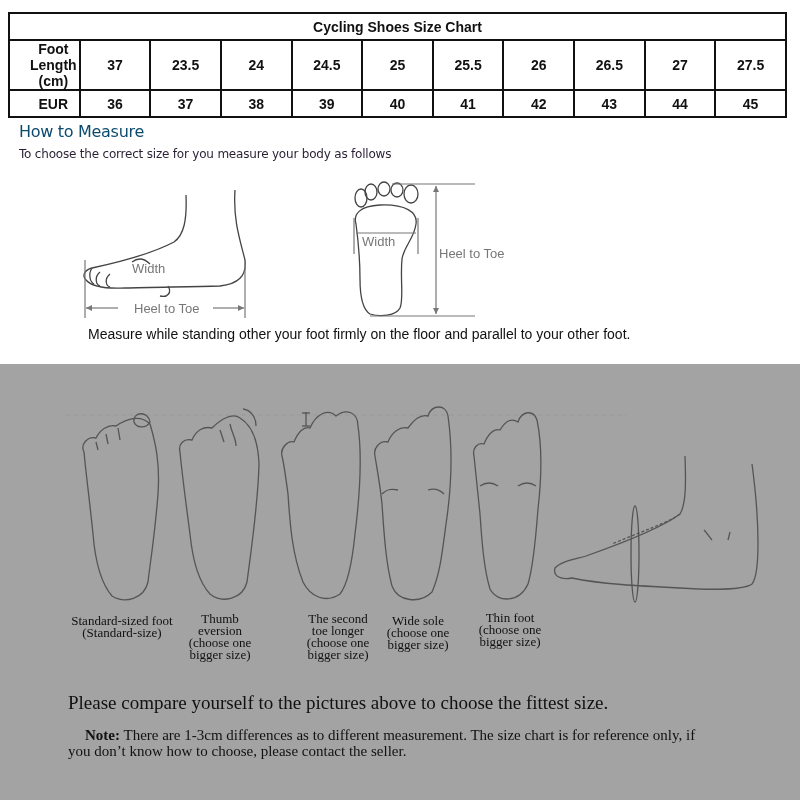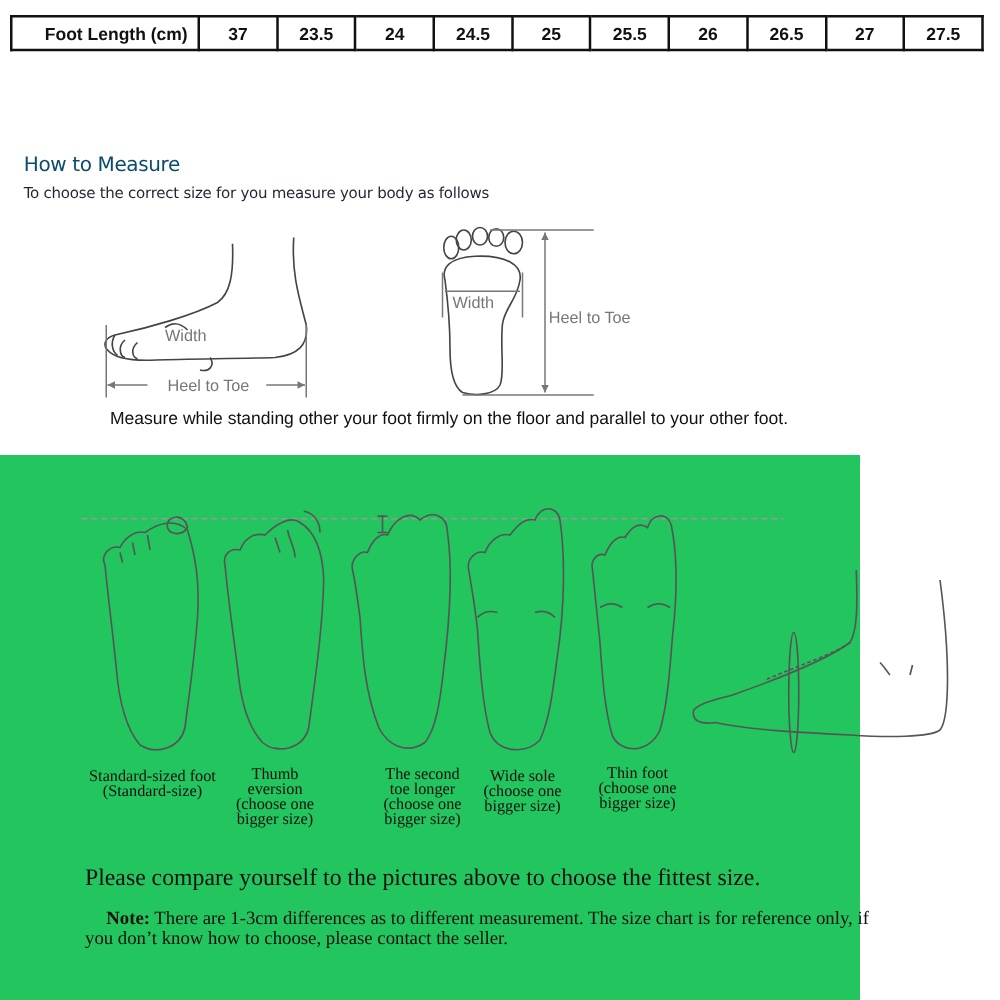--- a/index.html
+++ b/index.html
@@ -6,44 +6,60 @@
   body { width:800px; height:800px; background:#ffffff; position:relative; overflow:hidden; font-family:"Liberation Sans", sans-serif; color:#111; }
   .size-table { position:absolute; left:8px; top:12px; width:779px; border-collapse:collapse; border:2px solid #111; table-layout:fixed; }
   .size-table td { border:2px solid #111; text-align:center; font-weight:bold; font-size:14px; height:25px; padding:0; color:#111; }
   .size-table td.title { height:25px; font-size:14px; }
   .size-table td.rowhead { width:130px;padding-left:18px; }
   .measure-title { position:absolute; left:19px; top:122px; font-size:16px; color:#0c4a6e; font-family:"DejaVu Sans", sans-serif; font-weight:normal; letter-spacing:-0.3px; }
   .measure-sub { position:absolute; left:19px; top:147px; font-size:12px; color:#2a1f33; font-family:"DejaVu Sans", sans-serif; letter-spacing:-0.2px; }
   .diagram { position:absolute; }
   .diag-label { position:absolute; font-size:13px; color:#777; font-family:"Liberation Sans", sans-serif; }
   .measure-note { position:absolute; left:88px; top:326px; font-size:14px; color:#111; }
-  .lower { position:absolute; left:0; top:364px; width:688px; height:436px; background:#22c55e; }
+  .lower { position:absolute; left:0; top:364px; width:800px; height:436px; background:#a3a3a3; }
   .caption { position:absolute; font-family:"Liberation Serif", serif; font-size:13px; line-height:12px; text-align:center; color:#111; }
   .compare { position:absolute; left:68px; top:692px; font-family:"Liberation Serif", serif; font-size:19px; color:#111; }
   .note { position:absolute; left:68px; top:727px; width:640px; font-family:"Liberation Serif", serif; font-size:15px; line-height:16px; color:#111; }
   .note b { font-weight:bold;margin-left:17px; }
   svg { overflow:visible; }
 </style>
 </head>
 <body>
 
 <table class="size-table">
   <tbody>
+      <tr>
+    <td class="title" colspan="11">Cycling Shoes Size Chart</td>
+  </tr>
   <tr>
     <td class="rowhead">Foot Length (cm)</td>
     <td>37</td>
     <td>23.5</td>
     <td>24</td>
     <td>24.5</td>
     <td>25</td>
     <td>25.5</td>
     <td>26</td>
     <td>26.5</td>
     <td>27</td>
     <td>27.5</td>
+  </tr>
+  <tr>
+    <td class="rowhead">EUR</td>
+    <td>36</td>
+    <td>37</td>
+    <td>38</td>
+    <td>39</td>
+    <td>40</td>
+    <td>41</td>
+    <td>42</td>
+    <td>43</td>
+    <td>44</td>
+    <td>45</td>
   </tr>
 </tbody>
   </table>
 
 <div class="measure-title">How to Measure</div>
 <div class="measure-sub">To choose the correct size for you measure your body as follows</div>
 
 <div class="diagram" style="left:80px; top:190px; width:175px; height:130px;">
   <svg width="175" height="130">
     <g fill="none" stroke="#444" stroke-width="1.3">

